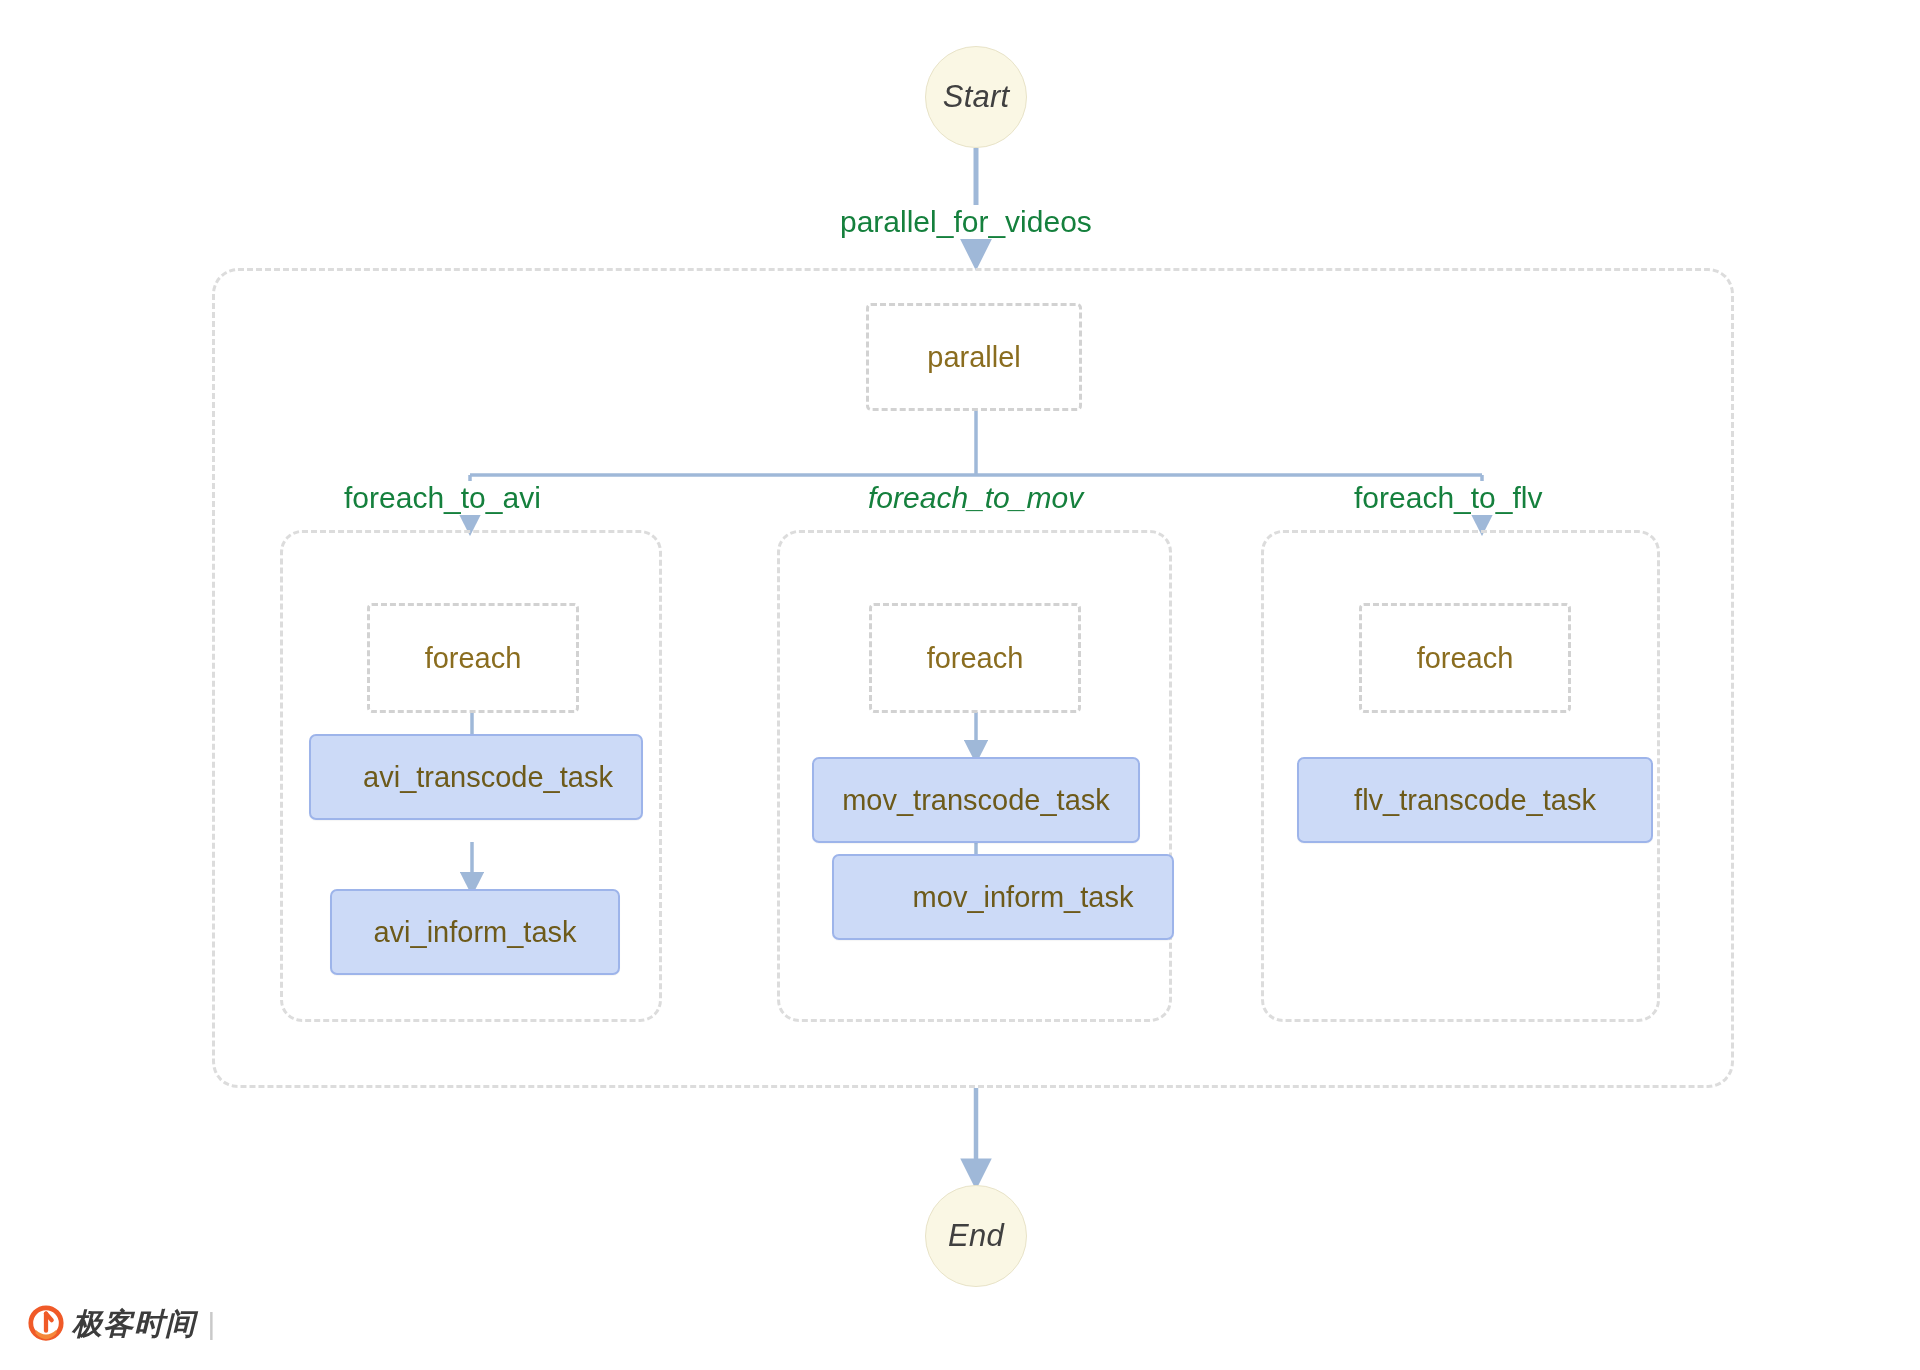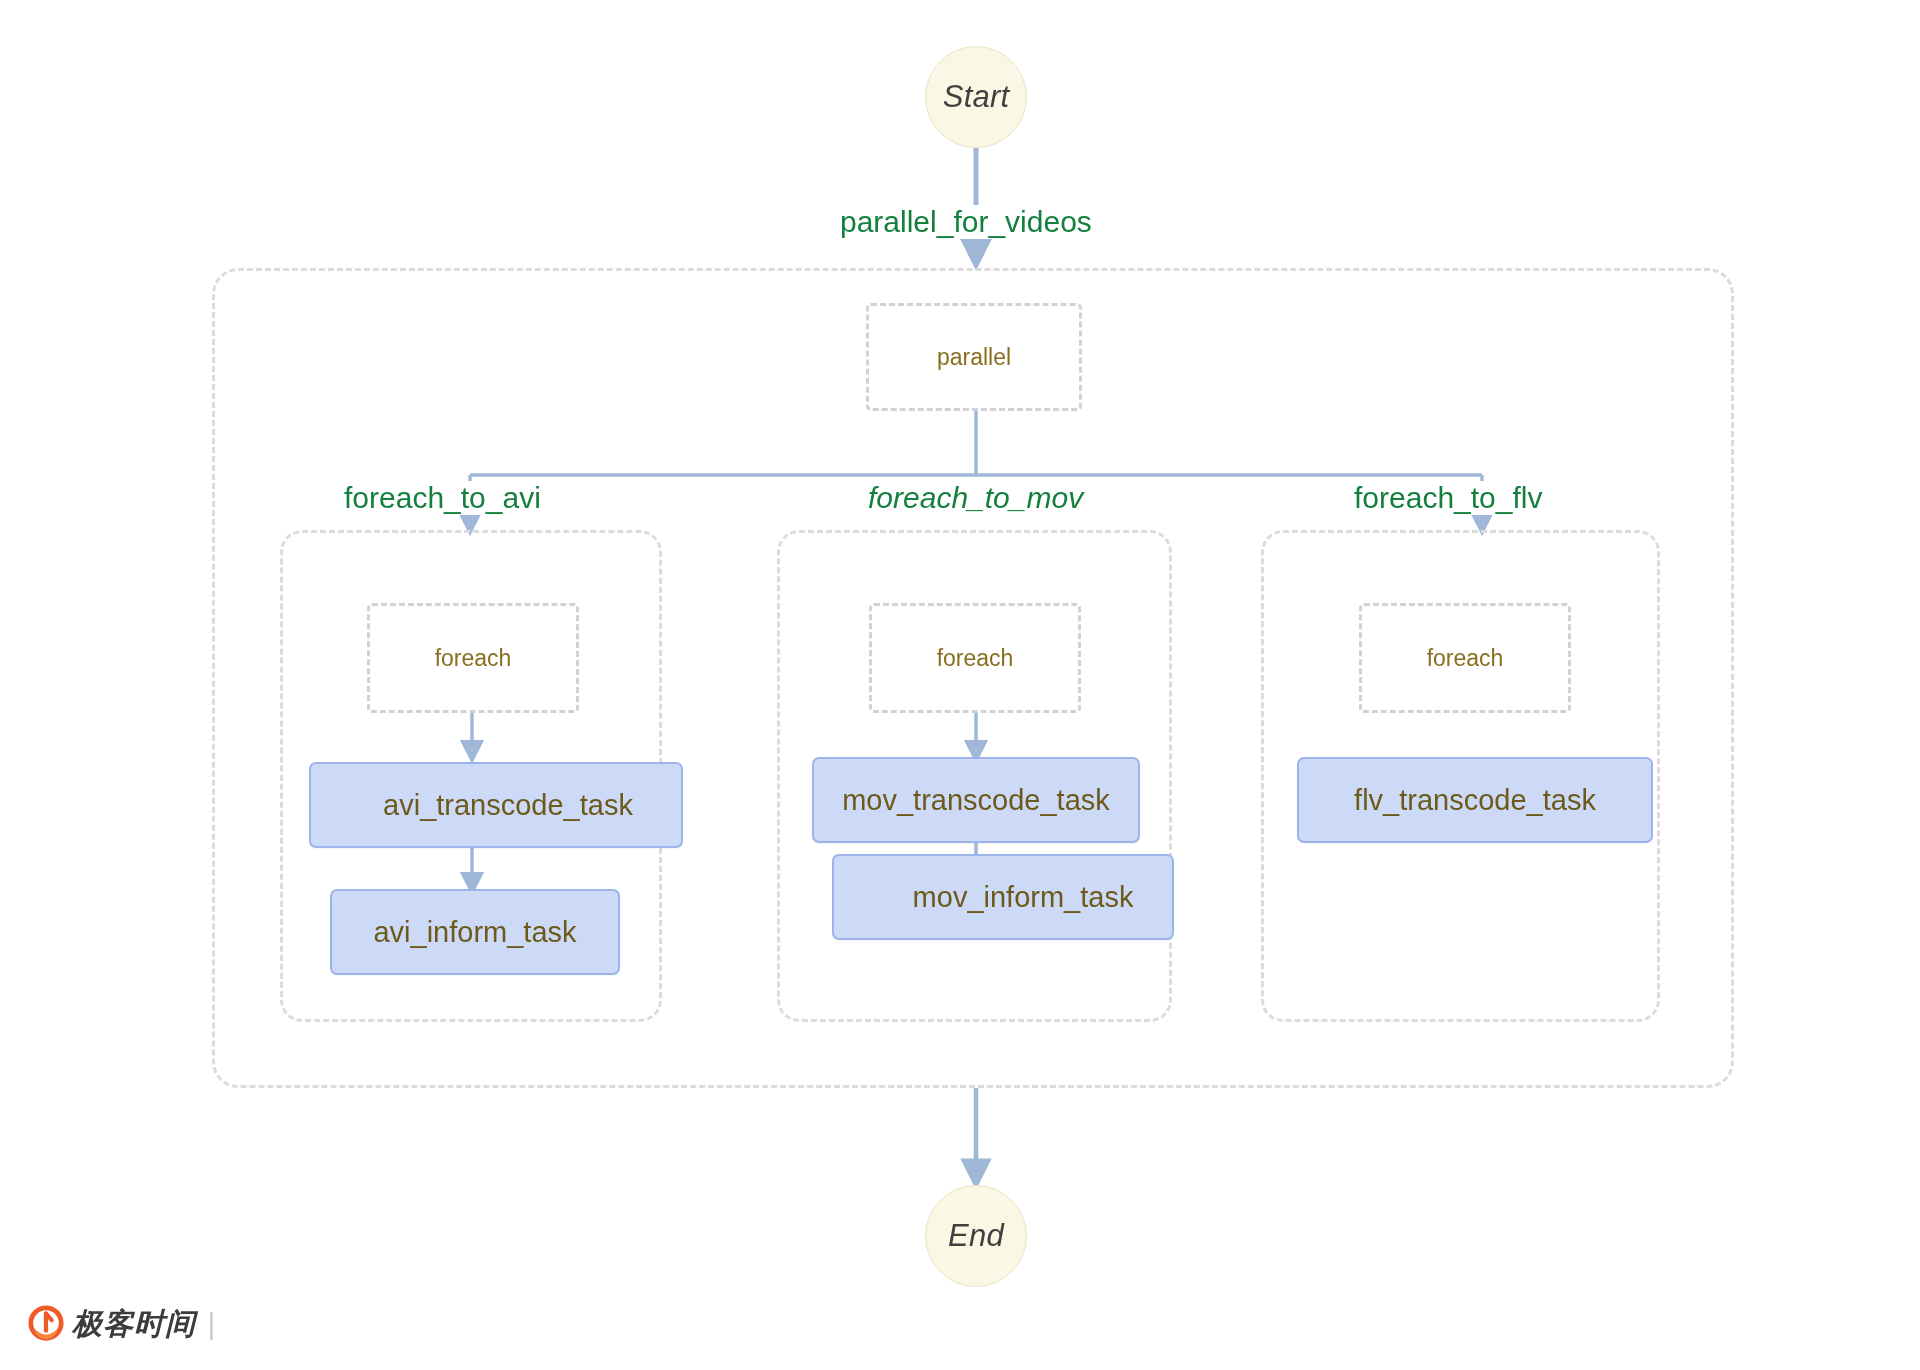--- a/index.html
+++ b/index.html
@@ -50,21 +50,21 @@
     color: #6d5a1a;
     font-size: 29px;
     box-shadow: 0 1px 1px rgba(0,0,0,0.04);
   }
   
   .pseudo {
     border: 3px dashed #d2d2d2;
     border-radius: 5px;
     background: transparent;
     color: #8a6d1f;
-    font-size: 23px;
+    font-size: 29px;
   }
   
   .group-box {
     position: absolute;
     box-sizing: border-box;
     border: 3px dashed #dcdcdc;
     border-radius: 22px;
     background: transparent;
   }
   .group-outer {
@@ -159,21 +159,21 @@
   <div class="node terminal" style="left:925px; top:1185px; width:102px; height:102px;">End</div>
 
   <div class="node pseudo" style="left:866px; top:303px; width:216px; height:108px;">parallel</div>
 
   <div class="node pseudo" style="left:367px; top:603px; width:212px; height:110px;">foreach</div>
 
   <div class="node pseudo" style="left:869px; top:603px; width:212px; height:110px;">foreach</div>
 
   <div class="node pseudo" style="left:1359px; top:603px; width:212px; height:110px;">foreach</div>
 
-  <div class="node task" style="left:309px; top:762px; width:374px; height:86px;padding-left:24px;">avi_transcode_task</div>
+  <div class="node task" style="left:309px; top:734px; width:334px; height:86px;padding-left:24px;">avi_transcode_task</div>
 
   <div class="node task" style="left:330px; top:889px; width:290px; height:86px;">avi_inform_task</div>
 
   <div class="node task" style="left:812px; top:757px; width:328px; height:86px;">mov_transcode_task</div>
 
   <div class="node task" style="left:832px; top:854px; width:342px; height:86px;padding-left:40px;">mov_inform_task</div>
 
   <div class="node task" style="left:1297px; top:757px; width:356px; height:86px;">flv_transcode_task</div>
 
 

